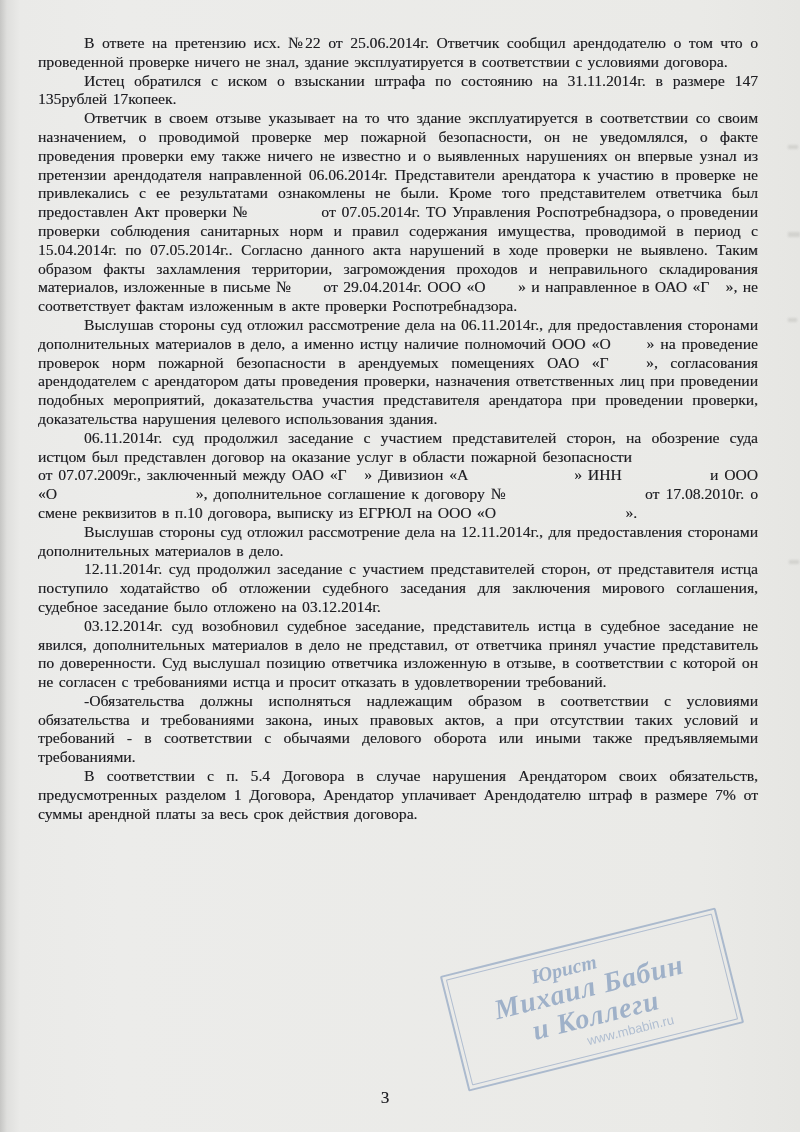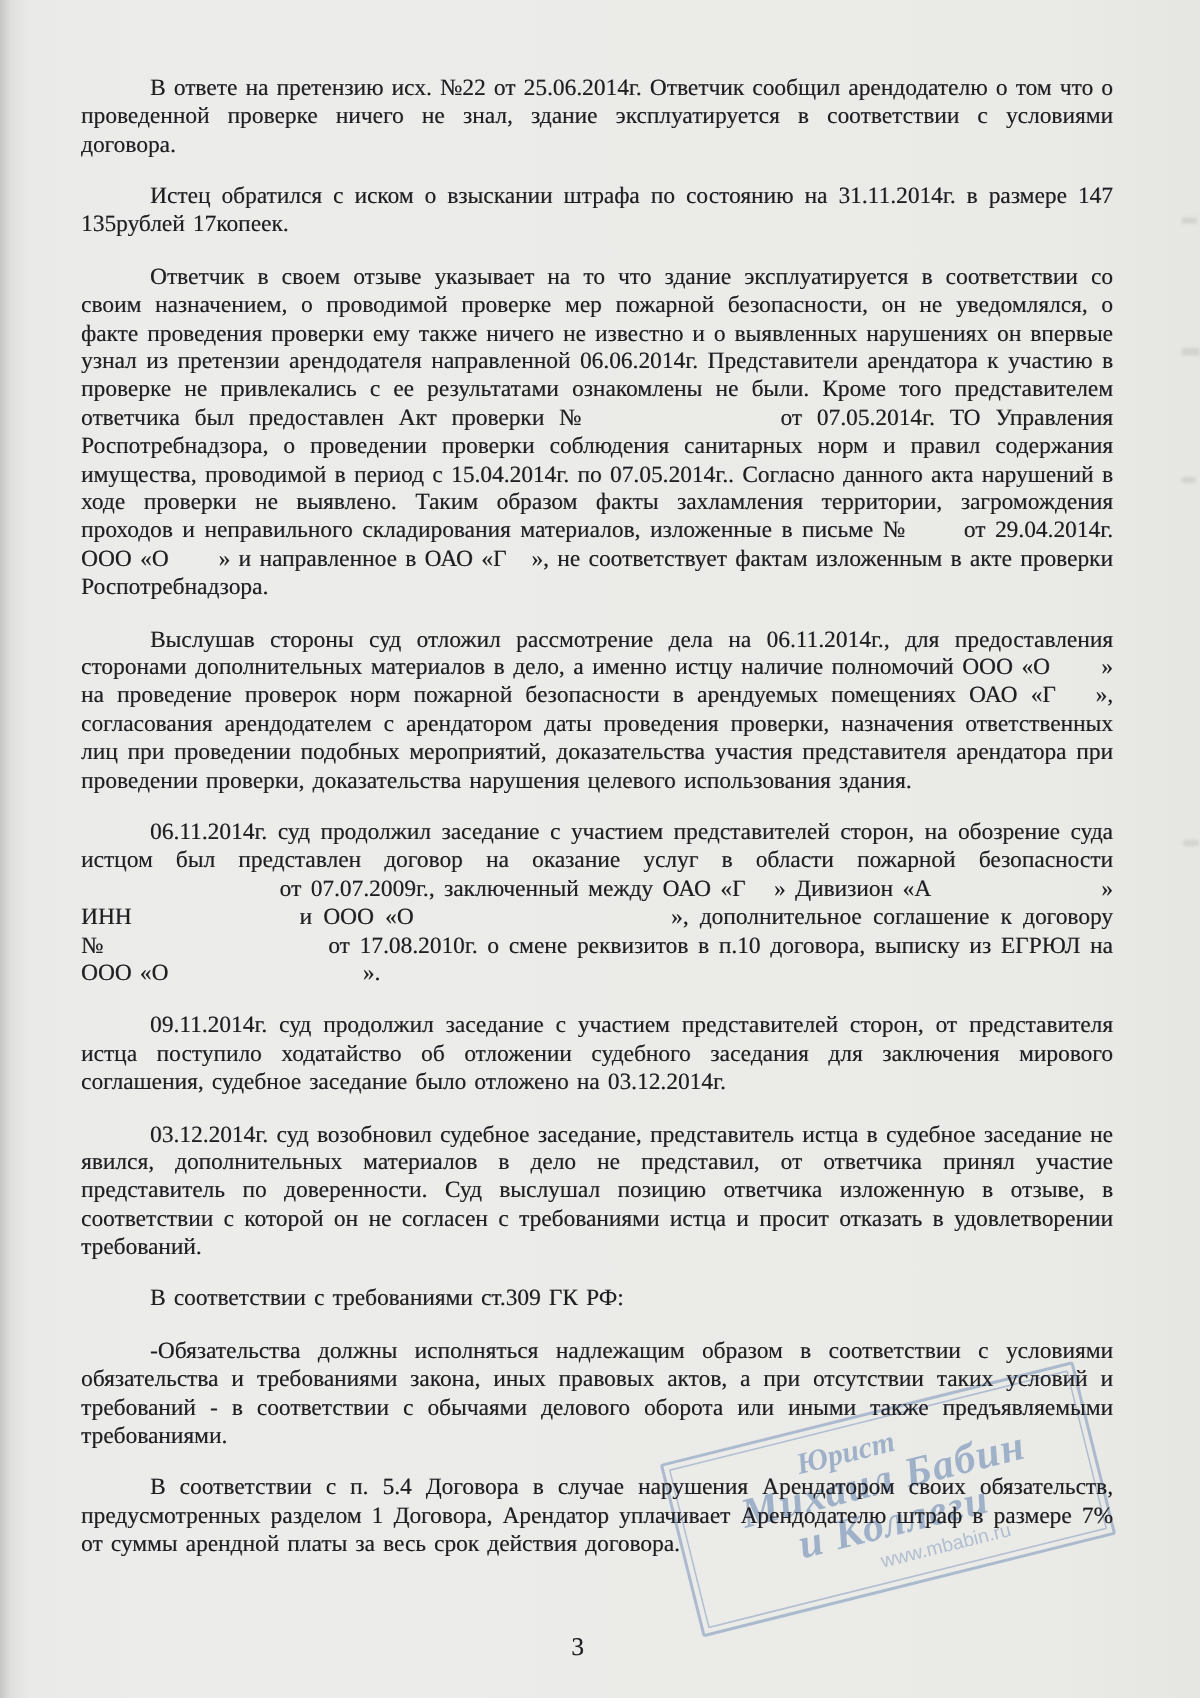--- a/index.html
+++ b/index.html
@@ -17,21 +17,21 @@
     height: 1132px;
   }
   .text-block {
     position: absolute;
     left: 38px;
     top: 34px;
     width: 720px;
     z-index: 2;
   }
   .text-block p {
-    margin: 16px;
+    margin: 0;
     padding: 0;
     font-size: 15.6px;
     line-height: 18.8px;
     color: #1e1e22;
     text-align: justify;
     text-indent: 46px;
     text-shadow: 0.3px 0.3px 0.4px rgba(25,25,30,0.45);
     word-spacing: 1.5px;
   }
   .page-number {
@@ -119,22 +119,22 @@
       <div class="stamp-url">www.mbabin.ru</div>
     </div>
   </div>
 
   <div class="text-block">
     <p>В ответе на претензию исх. №22 от 25.06.2014г. Ответчик сообщил арендодателю о том что о проведенной проверке ничего не знал, здание эксплуатируется в соответствии с условиями договора.</p>
     <p>Истец обратился с иском о взыскании штрафа по состоянию на 31.11.2014г. в размере 147 135рублей 17копеек.</p>
     <p>Ответчик в своем отзыве указывает на то что здание эксплуатируется в соответствии со своим назначением, о проводимой проверке мер пожарной безопасности, он не уведомлялся, о факте проведения проверки ему также ничего не известно и о выявленных нарушениях он впервые узнал из претензии арендодателя направленной 06.06.2014г. Представители арендатора к участию в проверке не привлекались с ее результатами ознакомлены не были. Кроме того представителем ответчика был предоставлен Акт проверки №&nbsp;&nbsp;&nbsp;&nbsp;&nbsp;&nbsp;&nbsp;&nbsp;&nbsp;&nbsp;&nbsp;&nbsp; от 07.05.2014г. ТО Управления Роспотребнадзора, о проведении проверки соблюдения санитарных норм и правил  содержания имущества, проводимой в период с 15.04.2014г. по 07.05.2014г.. Согласно данного акта нарушений  в ходе проверки не выявлено. Таким образом факты захламления территории, загромождения проходов и неправильного складирования материалов, изложенные в письме №&nbsp;&nbsp;&nbsp;&nbsp;&nbsp; от 29.04.2014г. ООО «О&nbsp;&nbsp;&nbsp;&nbsp;&nbsp;&nbsp;» и направленное в ОАО «Г&nbsp;&nbsp;&nbsp;», не соответствует фактам изложенным в акте проверки Роспотребнадзора.</p>
     <p>Выслушав стороны суд отложил рассмотрение дела на 06.11.2014г., для предоставления сторонами дополнительных материалов в дело, а именно истцу наличие полномочий ООО «О&nbsp;&nbsp;&nbsp;&nbsp;&nbsp;&nbsp;» на проведение проверок норм пожарной безопасности в арендуемых помещениях ОАО «Г&nbsp;&nbsp;&nbsp;», согласования арендодателем с арендатором даты проведения проверки, назначения ответственных лиц при проведении подобных мероприятий, доказательства участия представителя арендатора при проведении проверки, доказательства нарушения целевого использования здания.</p>
     <p>06.11.2014г. суд продолжил заседание с участием представителей сторон, на обозрение суда истцом был представлен договор на оказание услуг в области пожарной безопасности &nbsp;&nbsp;&nbsp;&nbsp;&nbsp;&nbsp;&nbsp;&nbsp;&nbsp;&nbsp;&nbsp;&nbsp;&nbsp;&nbsp;&nbsp;&nbsp;&nbsp;&nbsp;&nbsp;&nbsp; от 07.07.2009г., заключенный между ОАО «Г&nbsp;&nbsp;&nbsp;» Дивизион «А&nbsp;&nbsp;&nbsp;&nbsp;&nbsp;&nbsp;&nbsp;&nbsp;&nbsp;&nbsp;&nbsp;&nbsp;&nbsp;&nbsp;&nbsp;&nbsp;&nbsp;&nbsp;» ИНН&nbsp;&nbsp;&nbsp;&nbsp;&nbsp;&nbsp;&nbsp;&nbsp;&nbsp;&nbsp;&nbsp;&nbsp;&nbsp;&nbsp; и ООО «О&nbsp;&nbsp;&nbsp;&nbsp;&nbsp;&nbsp;&nbsp;&nbsp;&nbsp;&nbsp;&nbsp;&nbsp;&nbsp;&nbsp;&nbsp;&nbsp;&nbsp;&nbsp;&nbsp;&nbsp;&nbsp;&nbsp;&nbsp;», дополнительное соглашение к договору №&nbsp;&nbsp;&nbsp;&nbsp;&nbsp;&nbsp;&nbsp;&nbsp;&nbsp;&nbsp;&nbsp;&nbsp;&nbsp;&nbsp;&nbsp;&nbsp;&nbsp;&nbsp;&nbsp;&nbsp;&nbsp;&nbsp; от 17.08.2010г. о смене реквизитов в п.10 договора, выписку из ЕГРЮЛ на ООО «О&nbsp;&nbsp;&nbsp;&nbsp;&nbsp;&nbsp;&nbsp;&nbsp;&nbsp;&nbsp;&nbsp;&nbsp;&nbsp;&nbsp;&nbsp;&nbsp;&nbsp;&nbsp;&nbsp;&nbsp;&nbsp;&nbsp;&nbsp;&nbsp;».</p>
-    <p>09.11.2014г. суд продолжил заседание с участием представителей сторон, от представителя истца поступило ходатайство об отложении судебного заседания для заключения мирового соглашения, судебное заседание было отложено на 03.12.2014г.</p>
+    <p>Выслушав стороны суд отложил рассмотрение дела на 12.11.2014г., для предоставления сторонами дополнительных материалов в дело.</p>
+    <p>12.11.2014г. суд продолжил заседание с участием представителей сторон, от представителя истца поступило ходатайство об отложении судебного заседания для заключения мирового соглашения, судебное заседание было отложено на 03.12.2014г.</p>
     <p>03.12.2014г. суд возобновил судебное заседание, представитель истца в судебное заседание не явился, дополнительных материалов в дело не представил, от ответчика принял участие представитель по доверенности. Суд выслушал позицию ответчика изложенную в отзыве, в соответствии с которой он не согласен с требованиями истца и просит отказать в удовлетворении требований.</p>
-    <p>В соответствии с требованиями ст.309 ГК РФ:</p>
     <p>-Обязательства должны исполняться надлежащим образом в соответствии с условиями обязательства и требованиями закона, иных правовых актов, а при отсутствии таких условий и требований - в соответствии с обычаями делового оборота или иными также предъявляемыми требованиями.</p>
     <p>В соответствии с п. 5.4 Договора в случае нарушения Арендатором своих обязательств, предусмотренных разделом 1 Договора, Арендатор уплачивает Арендодателю штраф в размере 7% от суммы арендной платы за весь срок действия договора.</p>
   </div>
 
   <div class="page-number">3</div>
 
 </div>
 
 </body></html>

